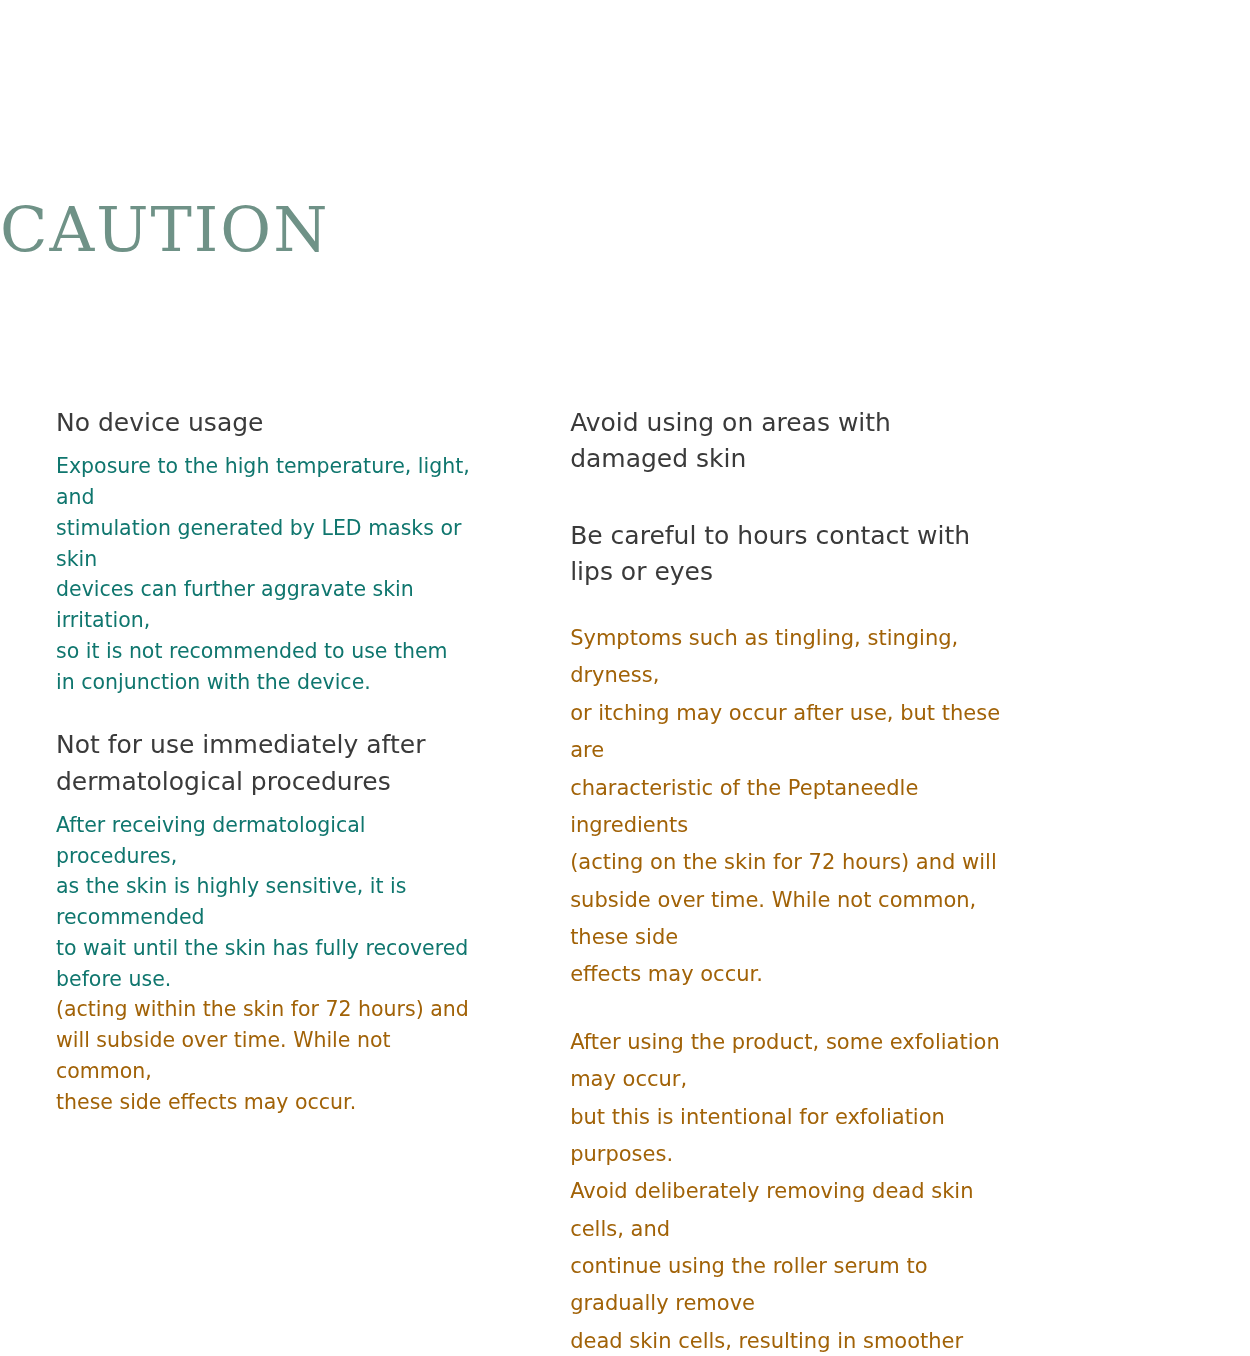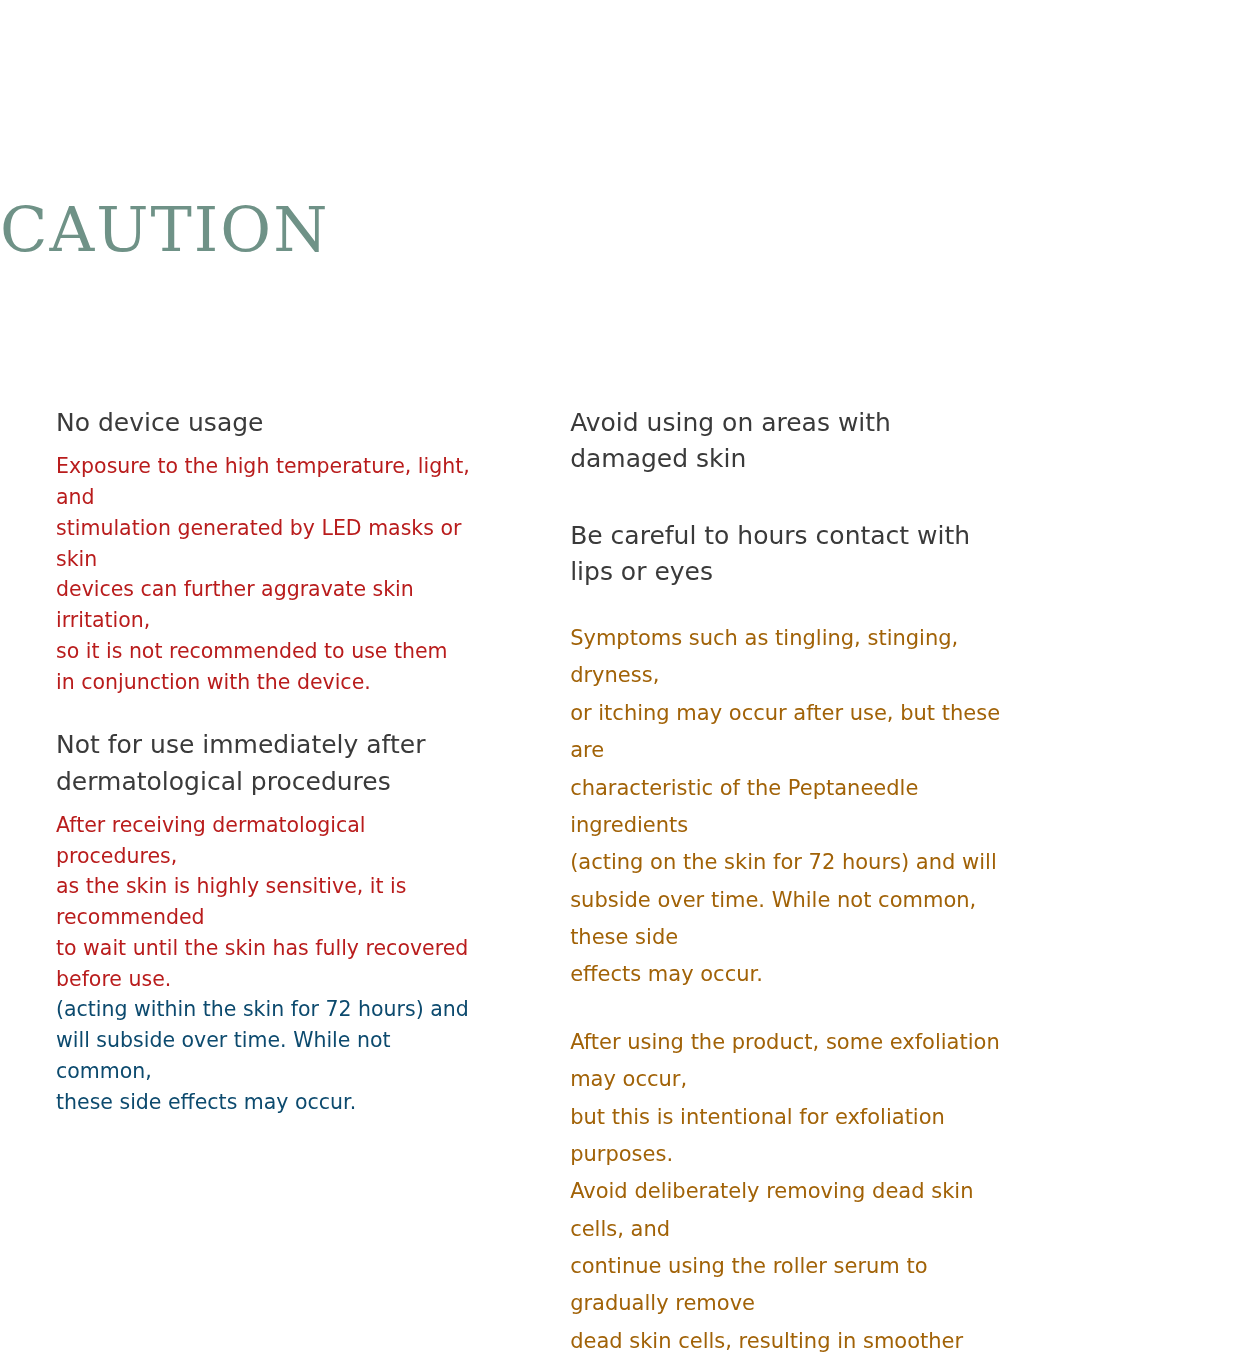--- a/index.html
+++ b/index.html
@@ -72,37 +72,37 @@
     font-size: 25px;
     font-weight: 400;
     color: #3a3a3a;
     line-height: 1.45;
     margin: 0 0 10px 0;
   }
 
   .body-left {
     font-size: 20.5px;
     font-weight: 400;
-    color: #b91c1c;
+    color: #0f766e;
     line-height: 1.5;
     margin: 0;
     white-space: pre-line;
   }
 
   .body-right {
     font-size: 21px;
     font-weight: 400;
     color: #a16207;
     line-height: 1.78;
     margin: 0;
     white-space: pre-line;
   }
 
   .muted {
-    color: #0c4a6e;
+    color: #a16207;
   }
 
   .block {
     margin-bottom: 0;
   }
 
   .gap-1 { height: 30px; }
   .gap-3 { height: 34px; }
   .gap-r1 { height: 30px; }
   .gap-r2 { height: 20px; }

